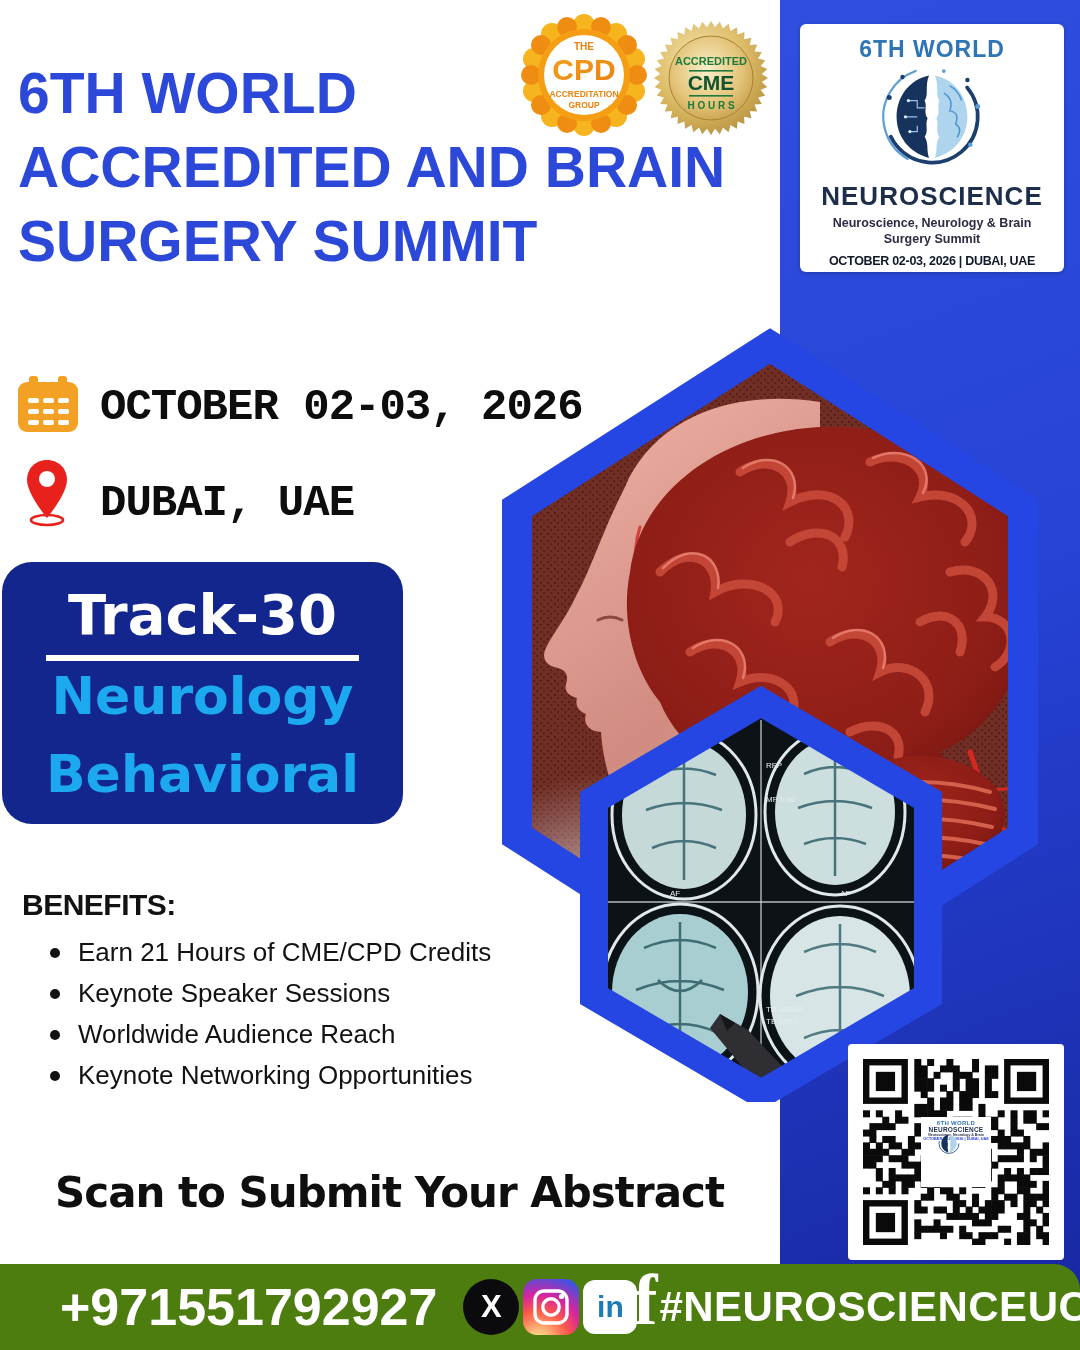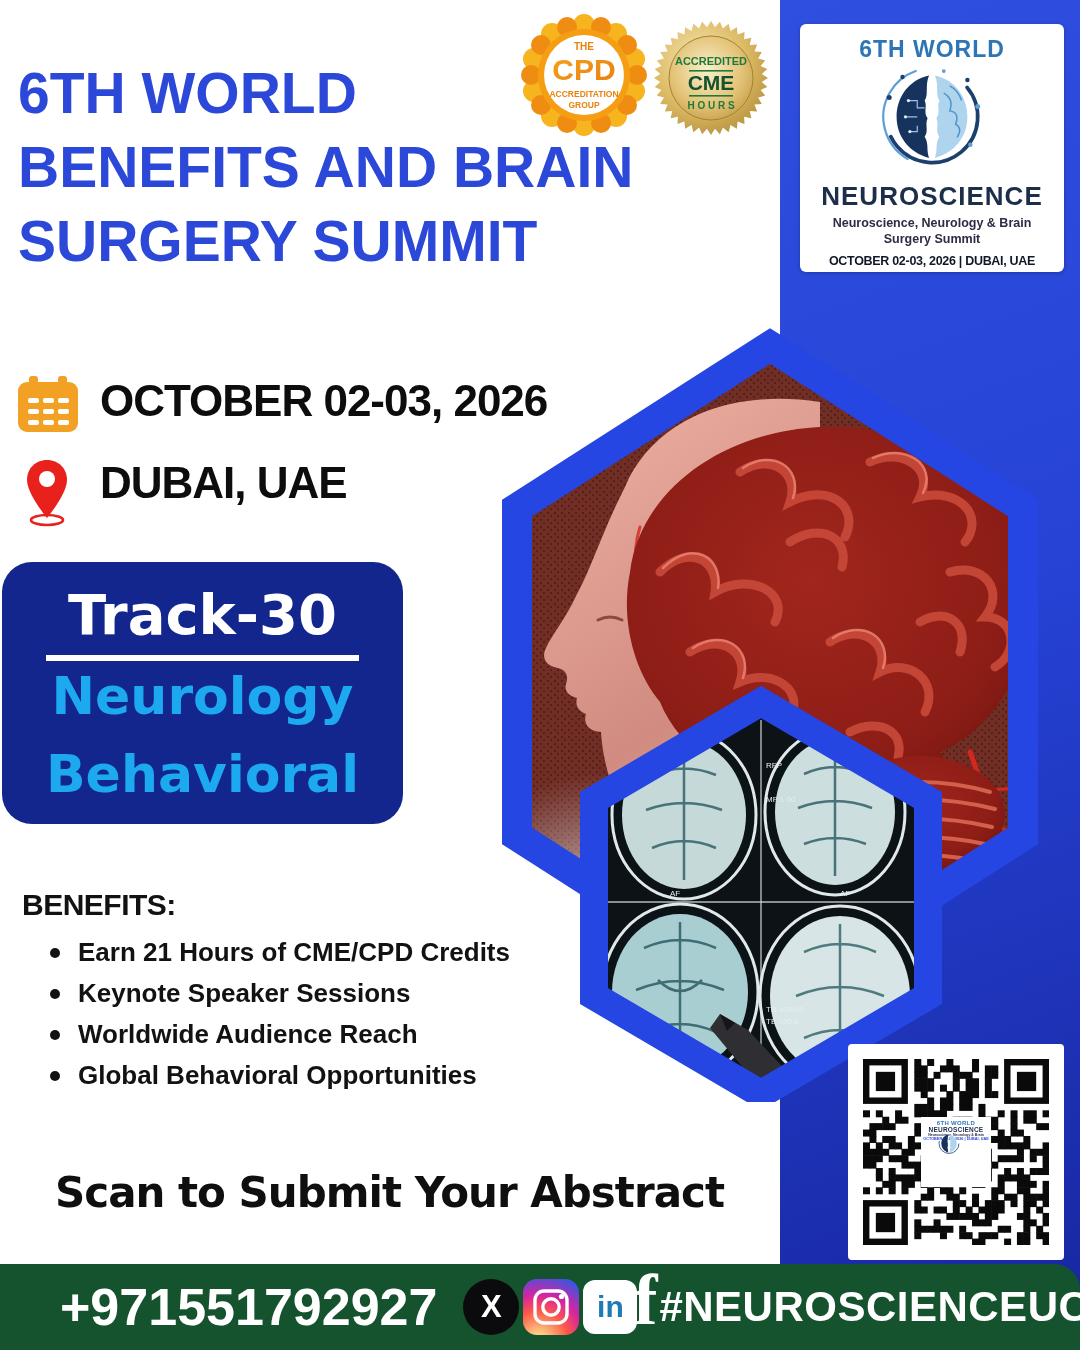--- a/index.html
+++ b/index.html
@@ -22,21 +22,21 @@
 
   
   .logo-card{position:absolute;left:800px;top:24px;width:264px;height:248px;background:#ffffff;
              border-radius:6px;text-align:center;box-shadow:0 1px 4px rgba(0,0,0,.25);}
   .logo-card .lc-top{margin-top:12px;font-size:23px;font-weight:900;color:#2e75b6;letter-spacing:1px;}
   .logo-card .lc-name{font-size:26px;font-weight:900;color:#1c2e4a;letter-spacing:1px;margin-top:2px;}
   .logo-card .lc-tag{font-size:12.5px;font-weight:700;color:#2c2c44;line-height:16px;margin-top:3px;}
   .logo-card .lc-date{font-size:12.5px;font-weight:900;color:#101828;letter-spacing:-0.3px;margin-top:7px;}
 
   
-  .event-row{position:absolute;display:flex;align-items:flex-start;color:#0d0d0d;font-weight:900;}
+  .event-row{position:absolute;display:flex;align-items:flex-end;color:#0d0d0d;font-weight:900;font-family:Liberation Mono, monospace;}
   .event-date{left:18px;top:376px;}
   .event-loc{left:24px;top:458px;}
   .event-row .txt{font-size:44px;letter-spacing:-1px;margin-left:22px;}
   .event-loc .txt{margin-left:30px;}
 
   
   .track-box{position:absolute;left:2px;top:562px;width:401px;height:262px;background:#12268d;
              border-radius:30px;text-align:center;color:#fff;}
   .track-title{display:inline-block;margin-top:20px;font-family:"DejaVu Sans",sans-serif;
                font-weight:bold;font-size:56px;border-bottom:6px solid #fff;padding:0 22px 8px 22px;}
@@ -45,40 +45,40 @@
   .track-line.first{margin-top:8px;}
 
   
   .hex-big{position:absolute;left:490px;top:322px;}
   .hex-small{position:absolute;left:572px;top:680px;}
 
   
   .benefits{position:absolute;left:22px;top:888px;color:#121212;}
   .benefits h3{margin:0;font-size:30px;font-weight:900;letter-spacing:-0.5px;}
   .benefits ul{list-style:none;margin:10px 0 0 0;padding:0;}
-  .benefits li{display:flex;align-items:center;font-size:26px;font-weight:700;height:41px;}
+  .benefits li{display:flex;align-items:center;font-size:26px;font-weight:400;height:41px;}
   .benefits .dot{width:10px;height:10px;border-radius:50%;background:#121212;margin:0 18px 0 28px;}
 
   
   .cta{position:absolute;left:55px;top:1168px;font-family:"DejaVu Sans",sans-serif;
        font-weight:bold;font-size:42px;color:#0f0f0f;letter-spacing:-1px;}
 
   
   .qr{position:absolute;left:848px;top:1044px;width:216px;height:216px;background:#ffffff;
       border-radius:4px;}
   .qr svg{position:absolute;left:15px;top:15px;}
   .qr .mini-logo{position:absolute;left:73px;top:73px;width:70px;height:70px;background:#fff;
                  text-align:center;overflow:hidden;}
   .mini-logo .m1{font-size:6px;font-weight:900;color:#2e75b6;margin-top:3px;letter-spacing:.3px;}
   .mini-logo .m2{font-size:6.5px;font-weight:900;color:#1c2e4a;letter-spacing:.2px;}
   .mini-logo .m3{font-size:3.5px;font-weight:700;color:#2c2c44;}
   .mini-logo .m4{font-size:3.8px;font-weight:900;color:#2b48d9;}
 
   
-  .bar{position:absolute;left:0;top:1264px;width:1080px;height:86px;background:#14532d;
+  .bar{position:absolute;left:0;top:1264px;width:1080px;height:86px;background:#4d7c0f;
        border-top-right-radius:26px;display:flex;align-items:center;}
   .bar .phone{color:#fff;font-weight:900;font-size:52px;letter-spacing:0px;margin-left:16px;}
   .socials{display:flex;align-items:center;margin-left:26px;}
   .soc-x{width:56px;height:56px;border-radius:50%;background:#0b0b0d;color:#fff;display:flex;
          align-items:center;justify-content:center;font-weight:900;font-size:31px;}
   .soc-ig{width:56px;height:56px;margin-left:4px;border-radius:14px;position:relative;
           background:radial-gradient(circle at 28% 110%,#fdf497 0%,#fd5949 40%,#d6249f 62%,#285AEB 95%);}
   .soc-in{width:54px;height:54px;margin-left:4px;border-radius:12px;background:#fff;color:#1f7bb6;
           display:flex;align-items:center;justify-content:center;font-weight:900;font-size:30px;}
   .soc-fb{color:#ffffff;font-weight:900;font-size:72px;line-height:60px;margin-left:-4px;
@@ -203,21 +203,21 @@
       <text x="194" y="344" font-size="8" fill="#e8eef0">TE 100.0</text>
 
       <polygon points="148,334 176,350 272,452 236,466 138,348" fill="#2e2e33"></polygon>
       <polygon points="148,334 163,343 155,351" fill="#16161a"></polygon>
     </g>
     <polygon points="189,22 356,120 356,316 189,414 22,316 22,120" fill="none" stroke="#2546e2" stroke-width="28"></polygon>
   </svg>
 
   <div class="headline">
     <div>6TH WORLD</div>
-    <div>BENEFITS AND BRAIN</div>
+    <div>ACCREDITED AND BRAIN</div>
     <div>SURGERY SUMMIT</div>
   </div>
 
   <svg class="badge cpd-badge" width="126" height="126" viewBox="0 0 126 126">
     <defs>
       <linearGradient id="cpdGrad" x1="0" y1="0" x2="1" y2="1">
         <stop offset="0%" stop-color="#f6a21c"></stop>
           <stop offset="100%" stop-color="#e87f10"></stop>
       </linearGradient>
     </defs>
@@ -364,21 +364,21 @@
       <li>
           <span class="dot"></span>
           <span>Keynote Speaker Sessions</span>
         </li>
       <li>
           <span class="dot"></span>
           <span>Worldwide Audience Reach</span>
         </li>
       <li>
           <span class="dot"></span>
-          <span>Global Behavioral Opportunities</span>
+          <span>Keynote Networking Opportunities</span>
         </li>
     </ul>
   </div>
 
   <div class="cta">Scan to Submit Your Abstract</div>
 
   <div class="qr">
     <svg id="qr-code" width="186" height="186">
         <rect x="51.31" y="0.00" width="7" height="7" fill="#0a0a0a"></rect>
         <rect x="64.14" y="0.00" width="7" height="7" fill="#0a0a0a"></rect>

